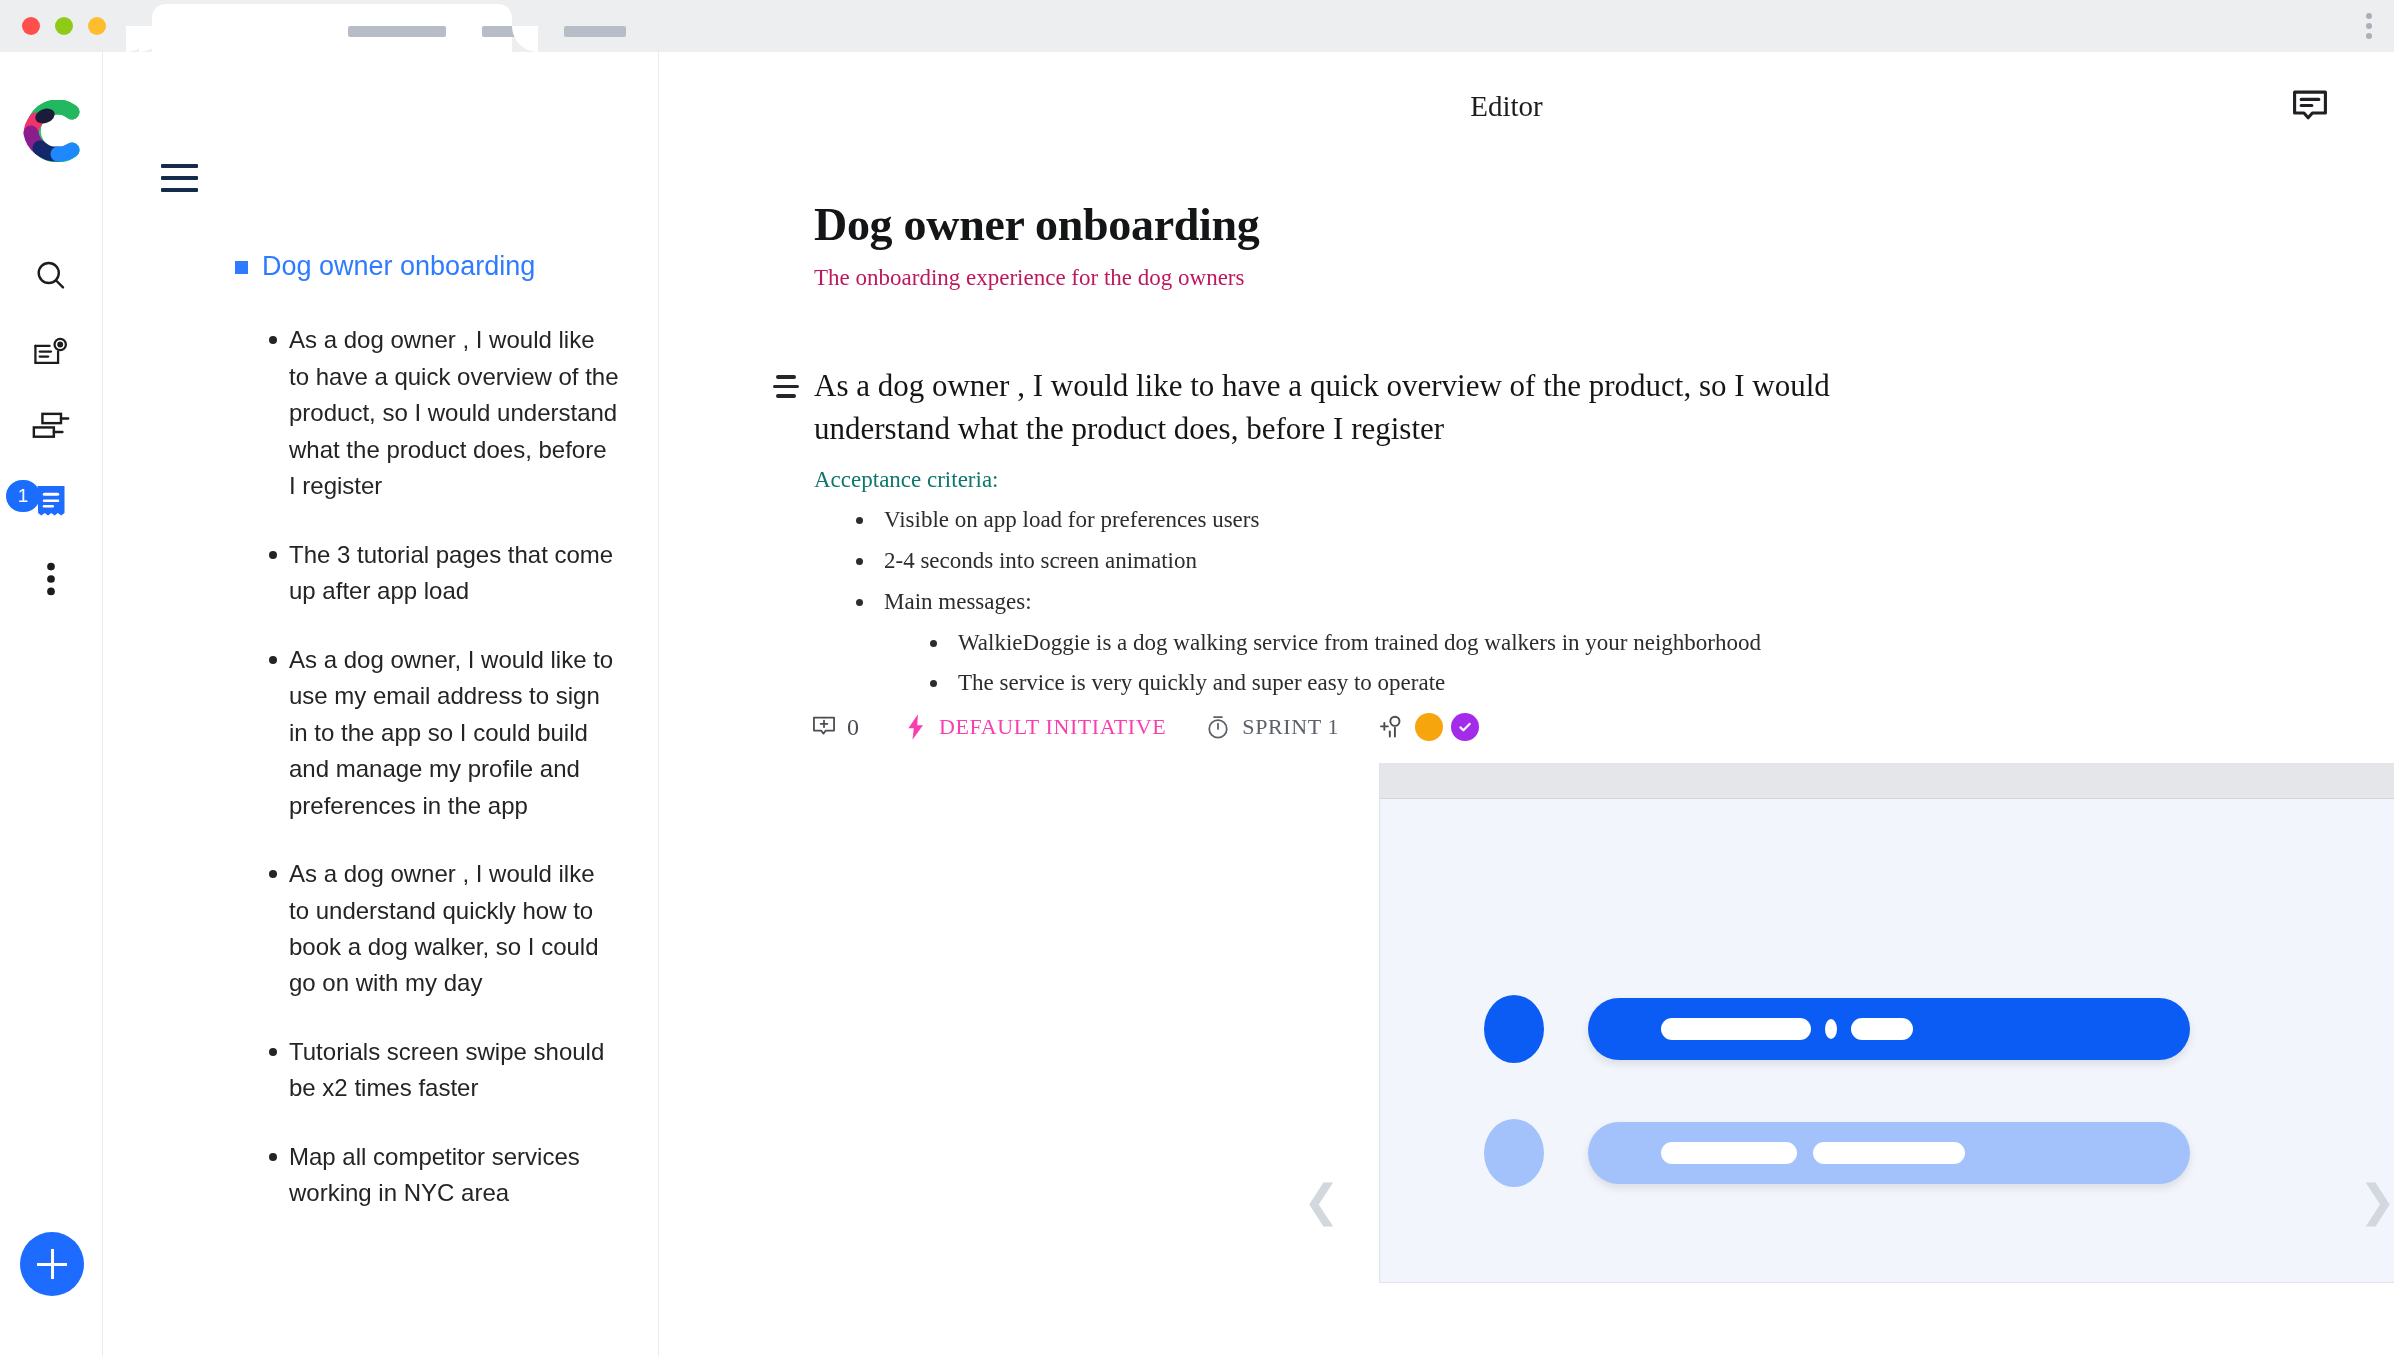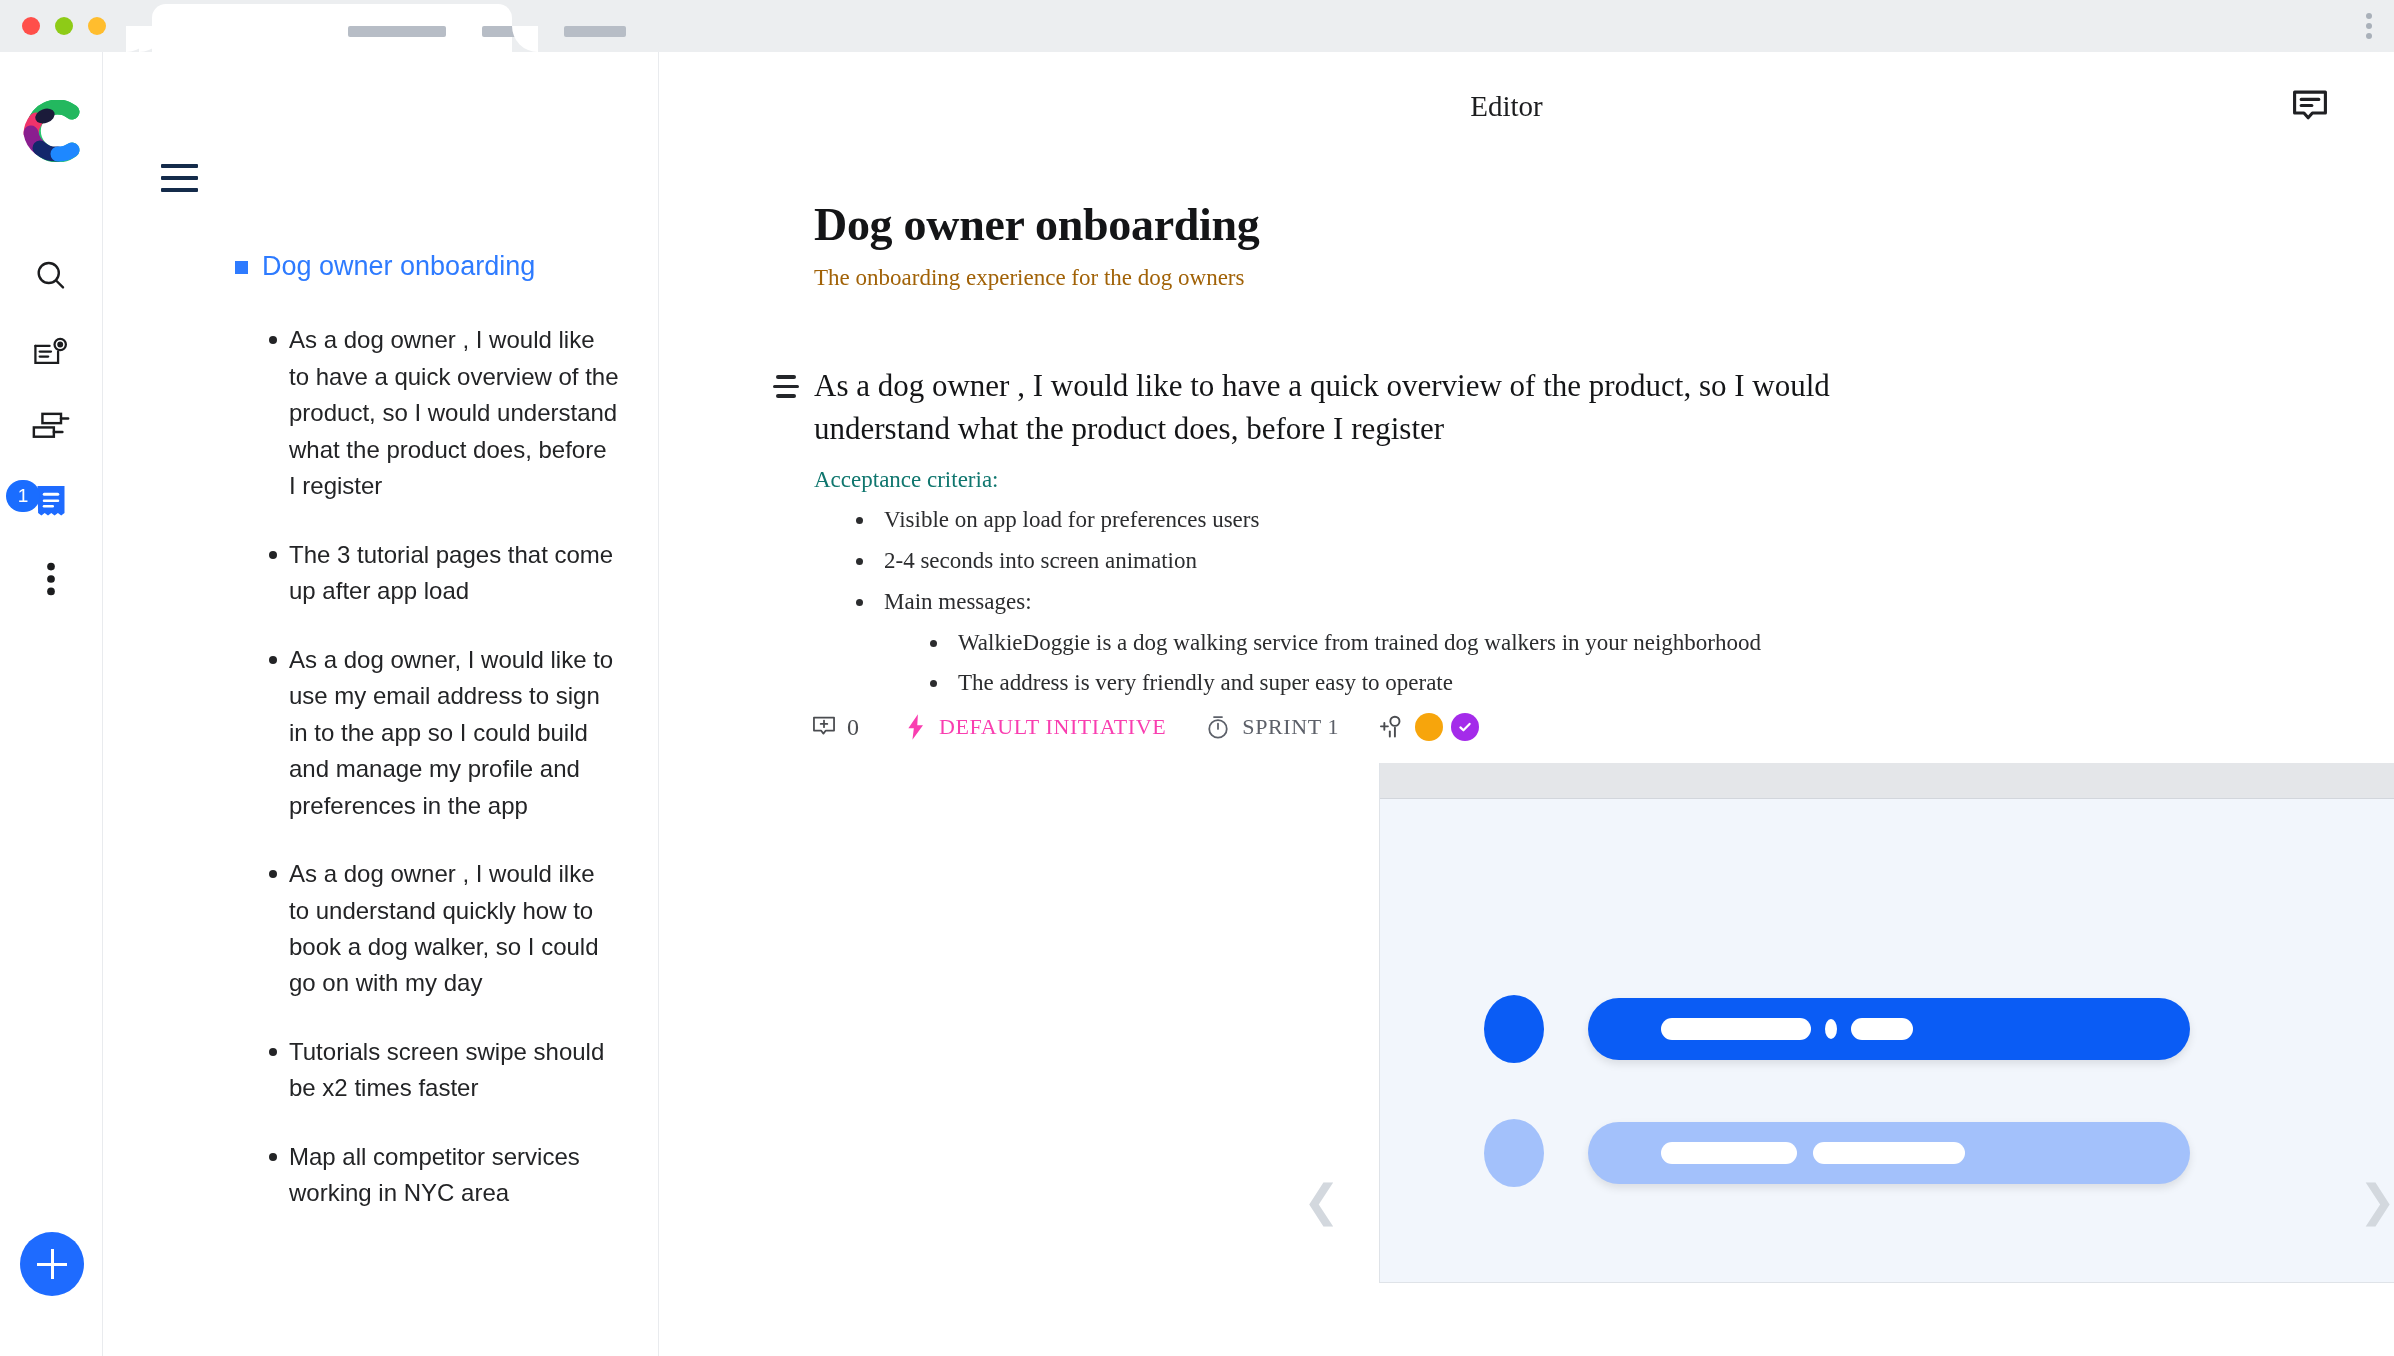--- a/index.html
+++ b/index.html
@@ -116,21 +116,21 @@
     position: absolute; left: 0; right: 0; top: 38px; text-align: center;
     font-size: 29px; color: #1c1d1f;
   }
   .editor-title { left: -40px; }
   .comment-btn {
     position: absolute; right: 62px; top: 32px; width: 44px; height: 44px; cursor: pointer;
   }
 
   .doc { position: absolute; left: 0; top: 108px; right: 0; bottom: 0; overflow: hidden; }
   .doc-h1 { margin: 38px 0 0 155px; font-size: 46px; font-weight: bold; color: #141517; letter-spacing: -0.3px; }
-  .doc-sub { margin: 14px 0 12px 155px; font-size: 23px; color: #a16207; }
+  .doc-sub { margin: 14px 0 12px 155px; font-size: 23px; color: #be185d; }
 
   .story { position: relative; margin: 74px 0 0 0; }
   .story-handle { position: absolute; left: 114px; top: 10px; width: 26px; }
   .story-handle i { display: block; height: 3.5px; background: #24262a; border-radius: 2px; margin-bottom: 6px; }
   .story-handle i:nth-child(1) { width: 20px; margin-left: 3px; }
   .story-handle i:nth-child(2) { width: 26px; }
   .story-handle i:nth-child(3) { width: 20px; margin-left: 3px; }
 
   .story-title {
     margin-left: 155px; max-width: 1060px; font-size: 31px;
@@ -337,21 +337,21 @@
         </div>
         <div class="story-title">As a dog owner , I would like to have a quick overview of the product, so I would understand what the product does, before I register</div>
         <div class="ac-label">Acceptance criteria:</div>
         <ul class="ac-list">
           <li>Visible on app load for preferences users</li>
           <li>2-4 seconds into screen animation</li>
           <li>
             <span>Main messages:</span>
             <ul class="ac-sub">
               <li>WalkieDoggie is a dog walking service from trained dog walkers in your neighborhood</li>
-              <li>The address is very friendly and super easy to operate</li>
+              <li>The service is very quickly and super easy to operate</li>
             </ul>
           </li>
         </ul>
 
         <div class="meta-row">
           <div class="meta-chip">
             <svg width="26" height="26" viewBox="0 0 22 22" fill="none" stroke="#4a4c50" stroke-width="1.5">
               <path d="M2.5 3 h17 v11 h-7 l-2 2.6 -2 -2.6 h-6 Z" stroke-linejoin="round"></path>
               <line x1="11" y1="5.6" x2="11" y2="11.2" stroke-linecap="round"></line>
               <line x1="8.2" y1="8.4" x2="13.8" y2="8.4" stroke-linecap="round"></line>

